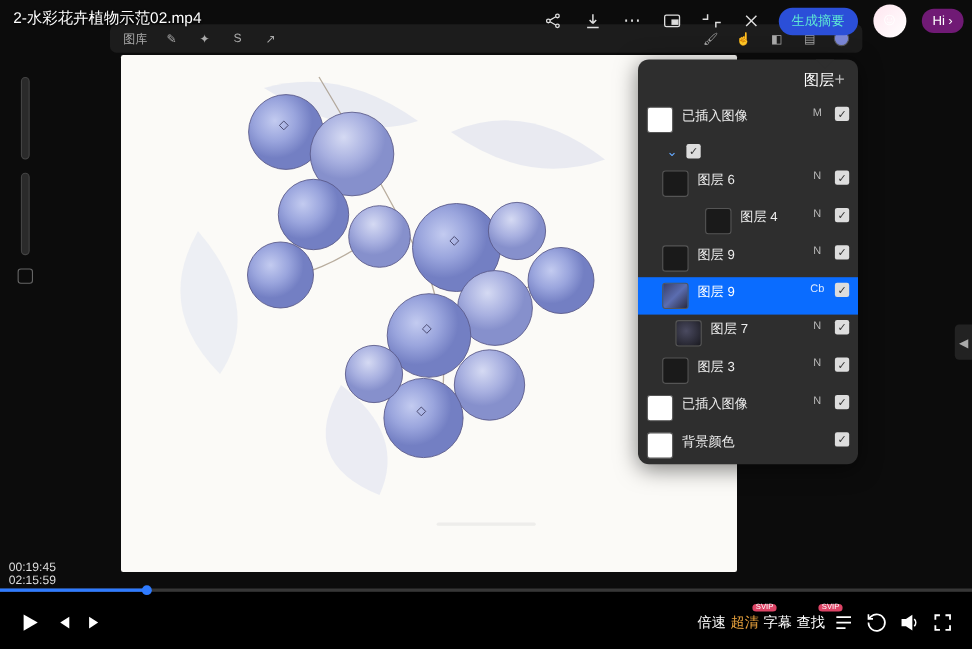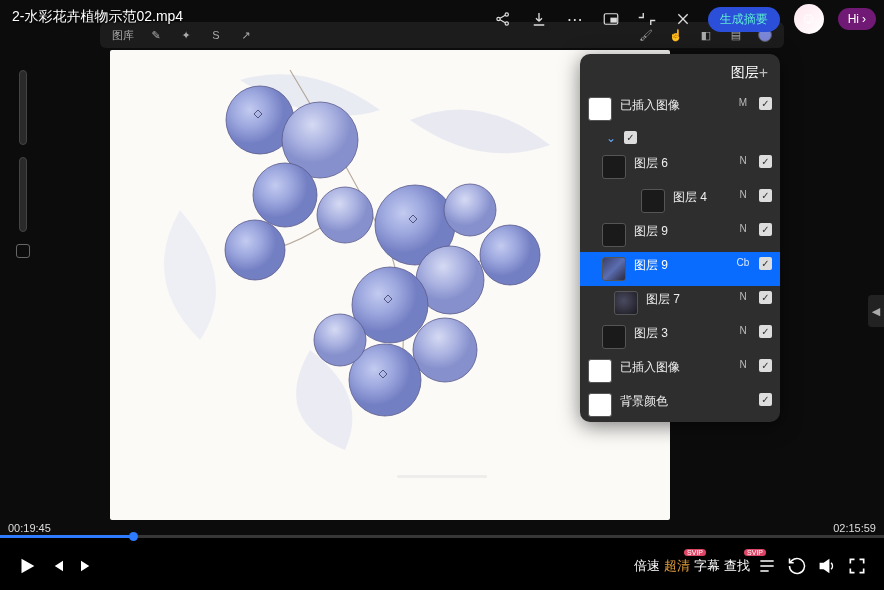--- a/index.html
+++ b/index.html
@@ -52,21 +52,21 @@
 
 
 .right-expand { position:absolute; right:0; top:295px; width:16px; height:32px; background:rgba(40,40,40,.8); border-radius:4px 0 0 4px; display:flex; align-items:center; justify-content:center; color:#aaa; cursor:pointer; font-size:11px; }
 
 
 
 
 .progress { position: absolute; bottom: 52px; left: 0; right: 0; height: 3px; background: rgba(120,120,120,.4); }
 .progress-fill { height: 100%; background: #2f7bff; width: 15.1%; position:relative; }
 .progress-fill::after { content:''; position:absolute; right:-5px; top:-3px; width:9px; height:9px; background:#2f7bff; border-radius:50%; }
-.times { position:absolute; bottom:56px; left:0; right:0; display:flex; justify-content:space-between; padding:0 8px; font-size:11px; color:#ddd; }
+.times { position:absolute; bottom:56px; left:0; right:0; display:flex; justify-content:space-between; padding:0 8px; font-size:11px; color:#ddd;flex-direction:column; }
 
 .controls { position: absolute; bottom: 0; left: 0; right: 0; height: 48px; display: flex; align-items: center; padding: 0 14px; gap: 4px; }
 .ctrl-btn { width: 26px; height: 26px; display: flex; align-items: center; justify-content: center; cursor: pointer; }
 .controls .spacer { flex: 1; }
 .ctrl-txt { font-size: 13px; cursor: pointer; position:relative; display:flex; align-items:center; }
 .ctrl-txt.hd { color: #e6a03c; }
 .swp { position:absolute; top:-8px; right:-16px; font-size:7px; background:#d46; color:#fff; padding:0 3px; border-radius:6px; }
 
 .scrub { position:absolute; bottom:60px; left:50%; transform:translateX(-50%); width:90px; height:3px; background:rgba(200,200,200,.25); border-radius:2px; }
 </style>

